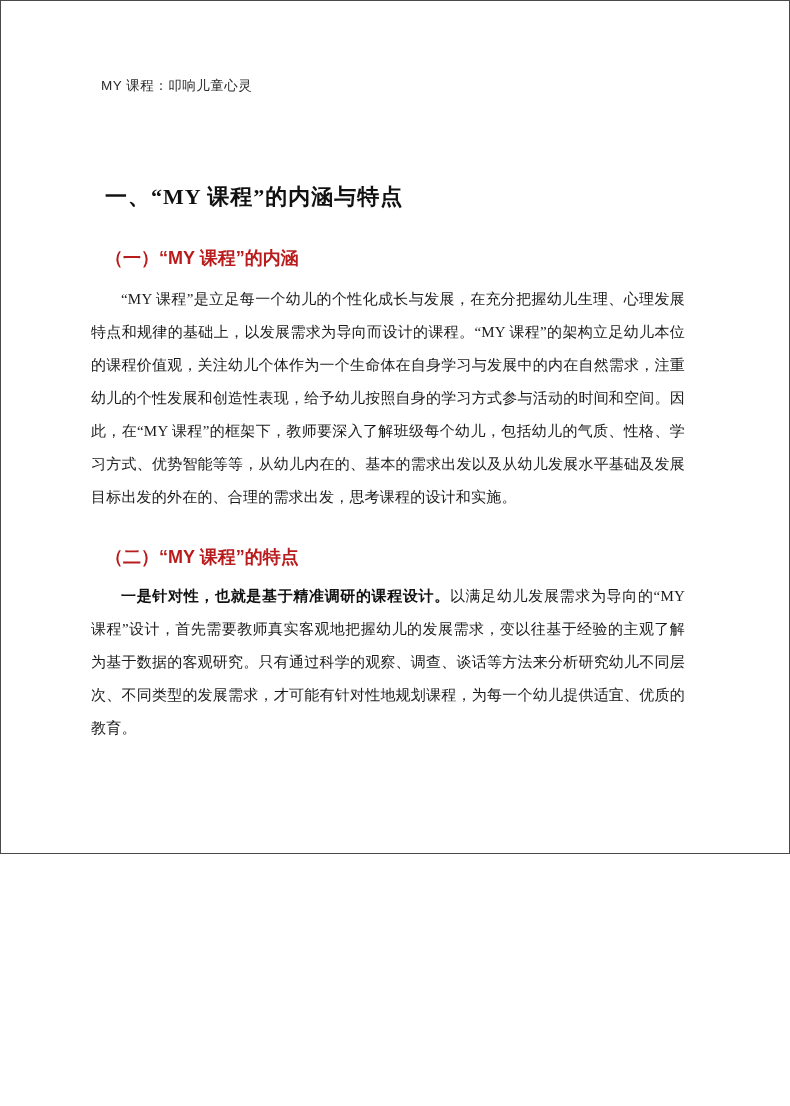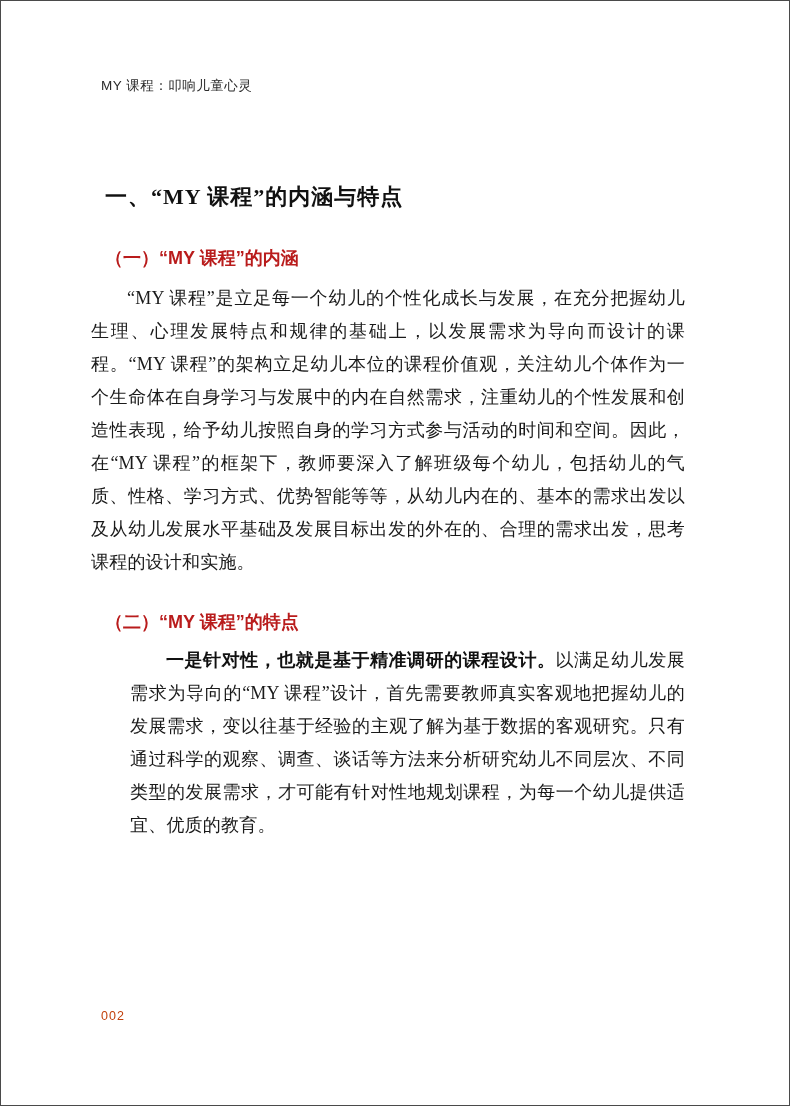--- a/index.html
+++ b/index.html
@@ -3,21 +3,21 @@
 <meta charset="utf-8">
 <style>
   html, body {
     margin: 0;
     padding: 0;
     background: #ffffff;
   }
   .page {
     position: relative;
     width: 790px;
-    height: 1106px;
+    height: 854px;
     box-sizing: border-box;
     background: #ffffff;
     border: 1px solid #4a4a4a;
     overflow: hidden;
     color: #1a1a1a;
     font-family: "Liberation Serif", "DejaVu Serif", serif;
   }
   .running-header {
     position: absolute;
     left: 100px;
@@ -49,33 +49,32 @@
     line-height: 26px;
     font-weight: 700;
     color: #b91c1c;
     font-family: "Liberation Sans", "DejaVu Sans", sans-serif;
   }
   .section-heading.second {
     margin-top: 30px;
   }
   .body-para {
     margin: 0;
-    font-size: 18px;
+    font-size: 15px;
     line-height: 33px;
     text-align: justify;
     text-indent: 2em;
     color: #1a1a1a;
     letter-spacing: 0.2px;
   }
   .body-para.first-after-heading {
     margin-top: 11px;
   }
   .body-para.first-after-heading2 {
     margin-top: 9px;
-    margin-left: 39px;
   }
   .para-lead {
     font-weight: 700;
     font-family: "Liberation Sans", "DejaVu Sans", sans-serif;
     color: #111111;
   }
   .page-number {
     position: absolute;
     left: 100px;
     top: 1008px;

